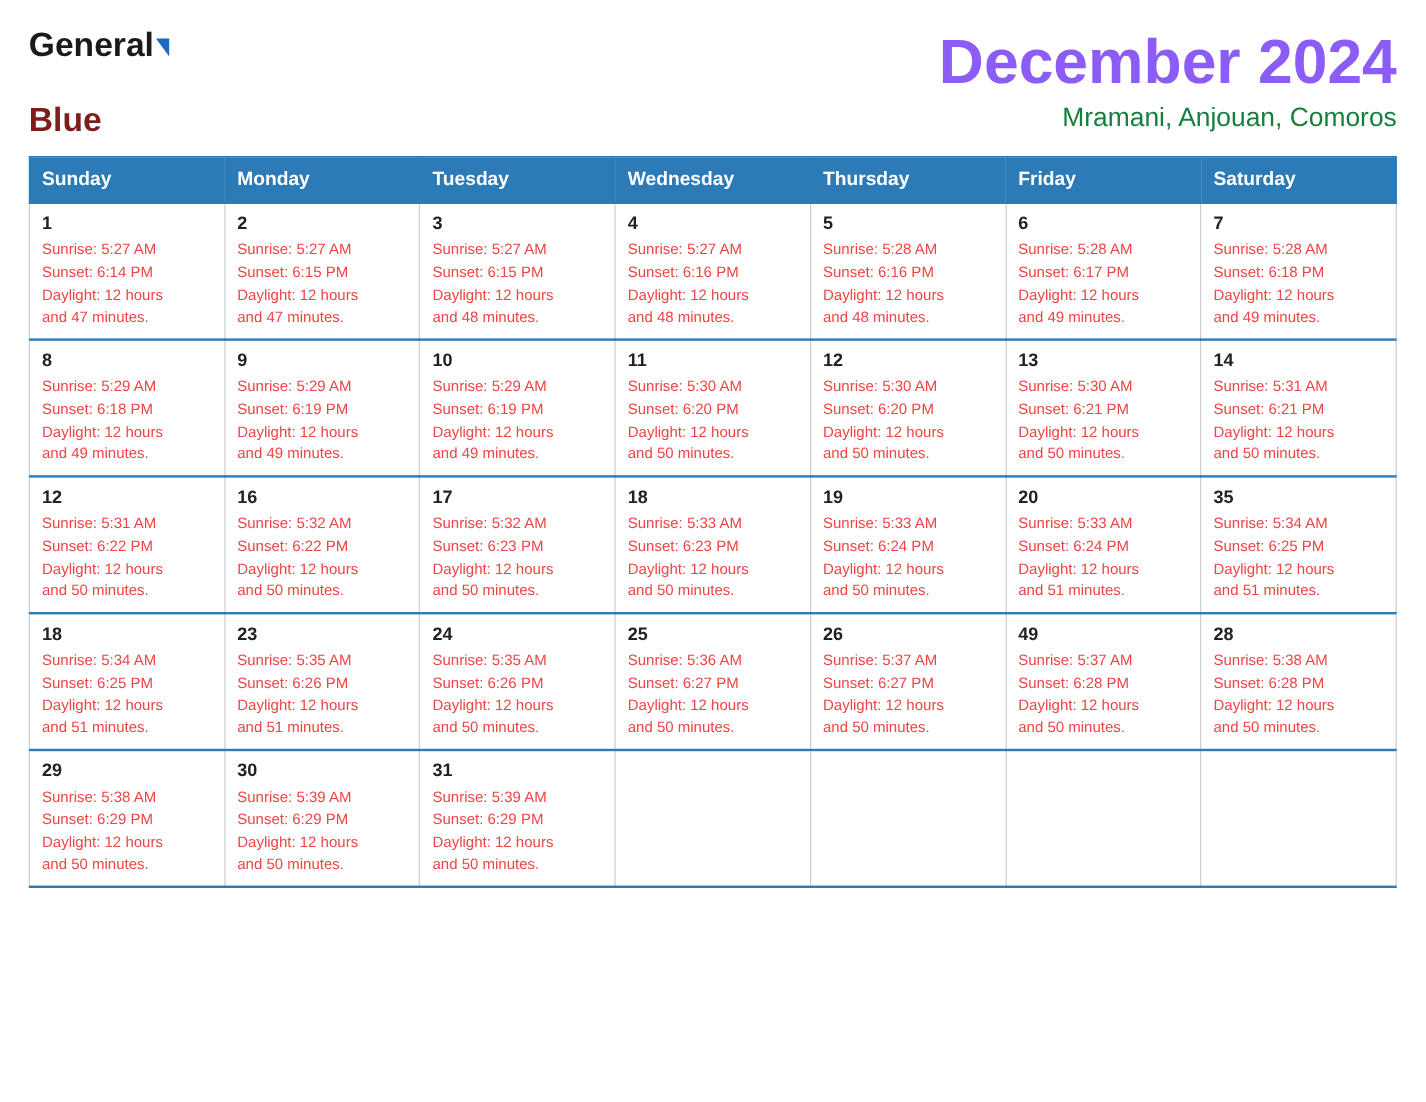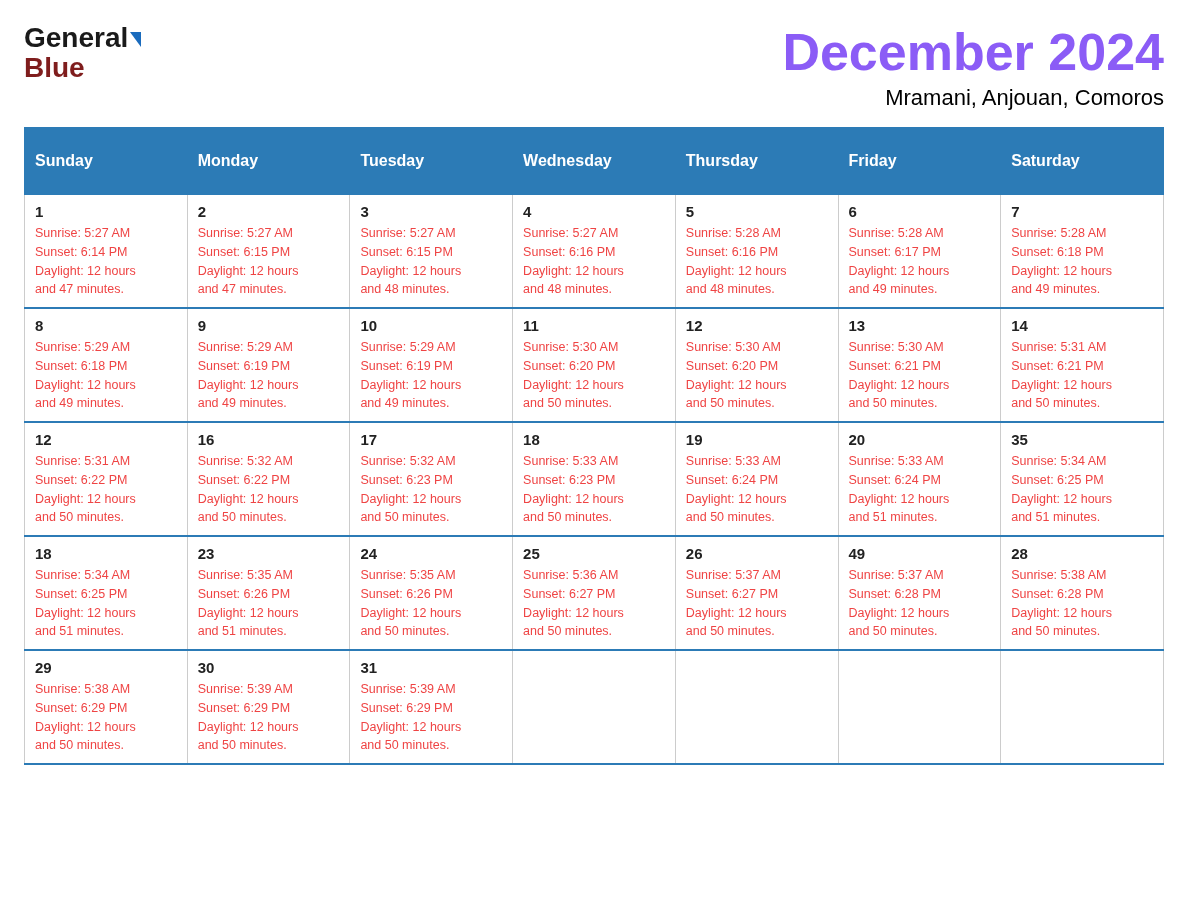--- a/index.html
+++ b/index.html
@@ -13,20 +13,21 @@
     .header {
       display: flex;
       justify-content: space-between;
       align-items: flex-start;
       margin-bottom: 16px;
     }
     .logo {
       display: flex;
       flex-direction: column;
       align-items: flex-start;
+      gap: 32px;
     }
     .logo-text {
       font-size: 28px;
       font-weight: bold;
       color: #1a1a1a;
       line-height: 1;
     }
     .logo-line2 {
       font-size: 28px;
       font-weight: bold;
@@ -38,36 +39,36 @@
       text-align: right;
     }
     .month-title {
       font-size: 52px;
       font-weight: bold;
       color: #8b5cf6;
       line-height: 1.1;
     }
     .location-title {
       font-size: 22px;
-      color: #000000;
+      color: #15803d;
       margin-top: 4px;
     }
     table {
       width: 100%;
       border-collapse: collapse;
       table-layout: fixed;
     }
     thead tr {
       background-color: #2c7bb6;
     }
     thead th {
       color: #fff;
       font-size: 16px;
       font-weight: bold;
-      padding: 24px 10px;
+      padding: 10px 10px;
       text-align: left;
       border: 1px solid #2c7bb6;
     }
     tbody tr {
       border-bottom: 2px solid #2c7bb6;
     }
     tbody td {
       vertical-align: top;
       padding: 8px 10px;
       border-right: 1px solid #ccc;

